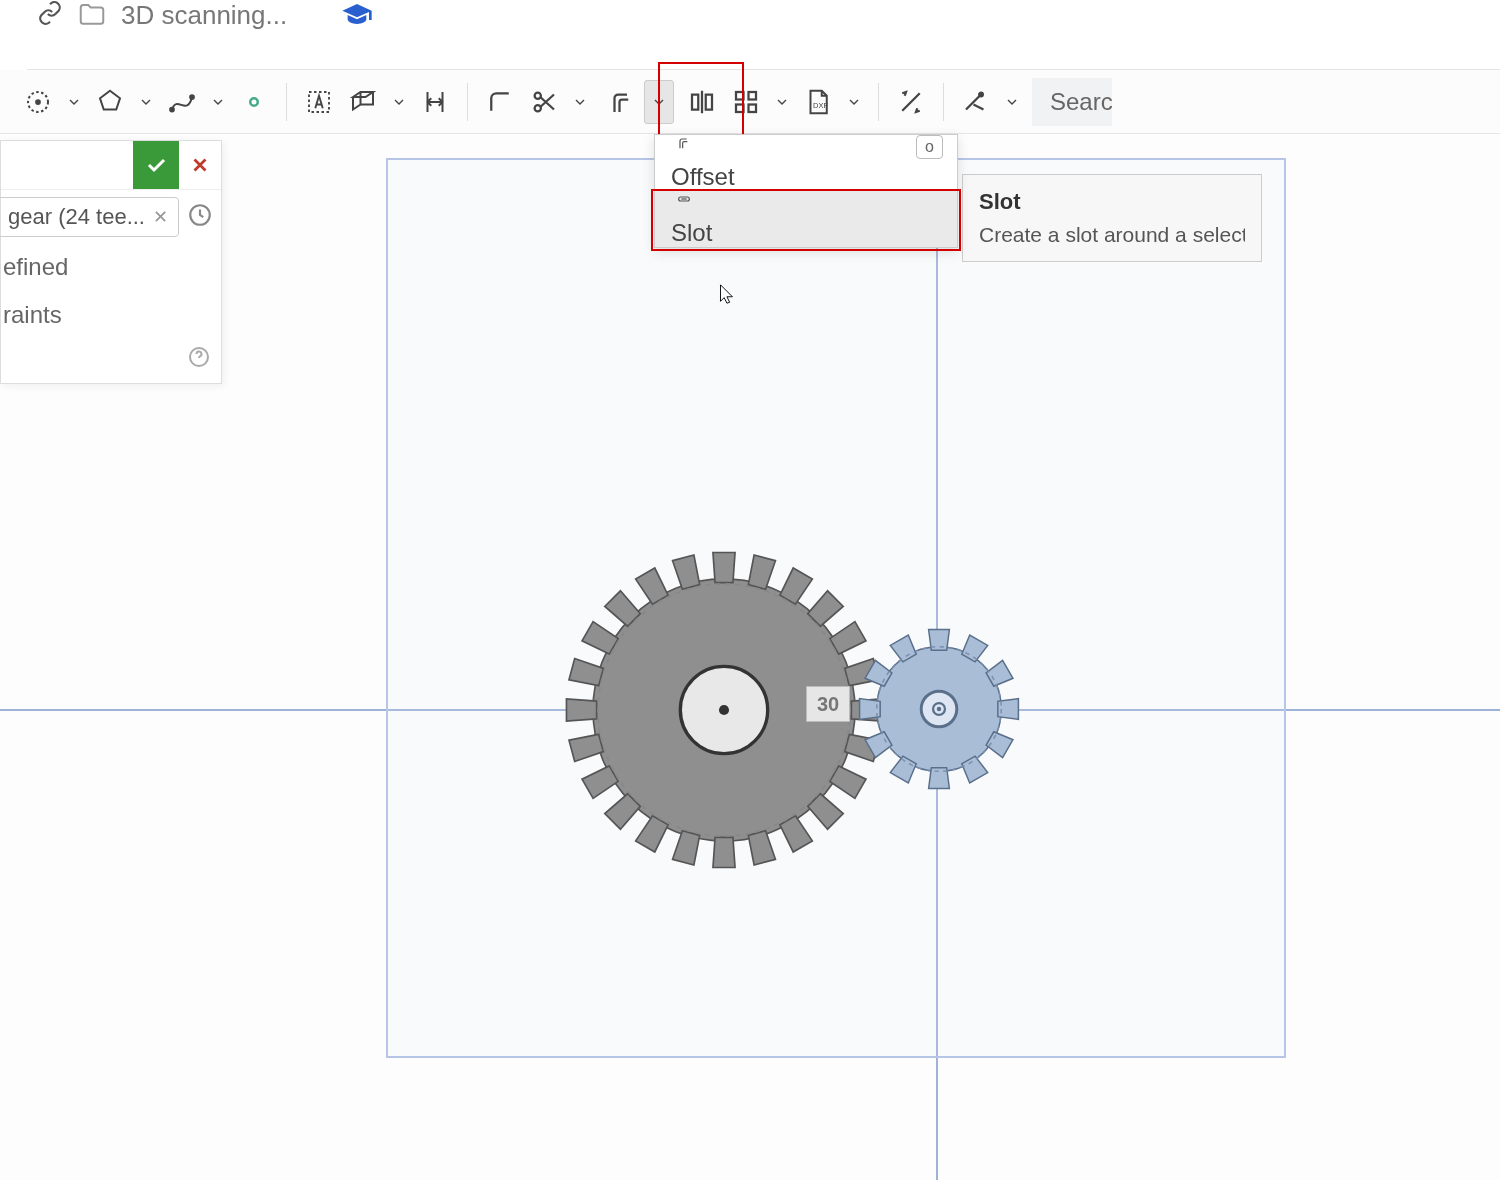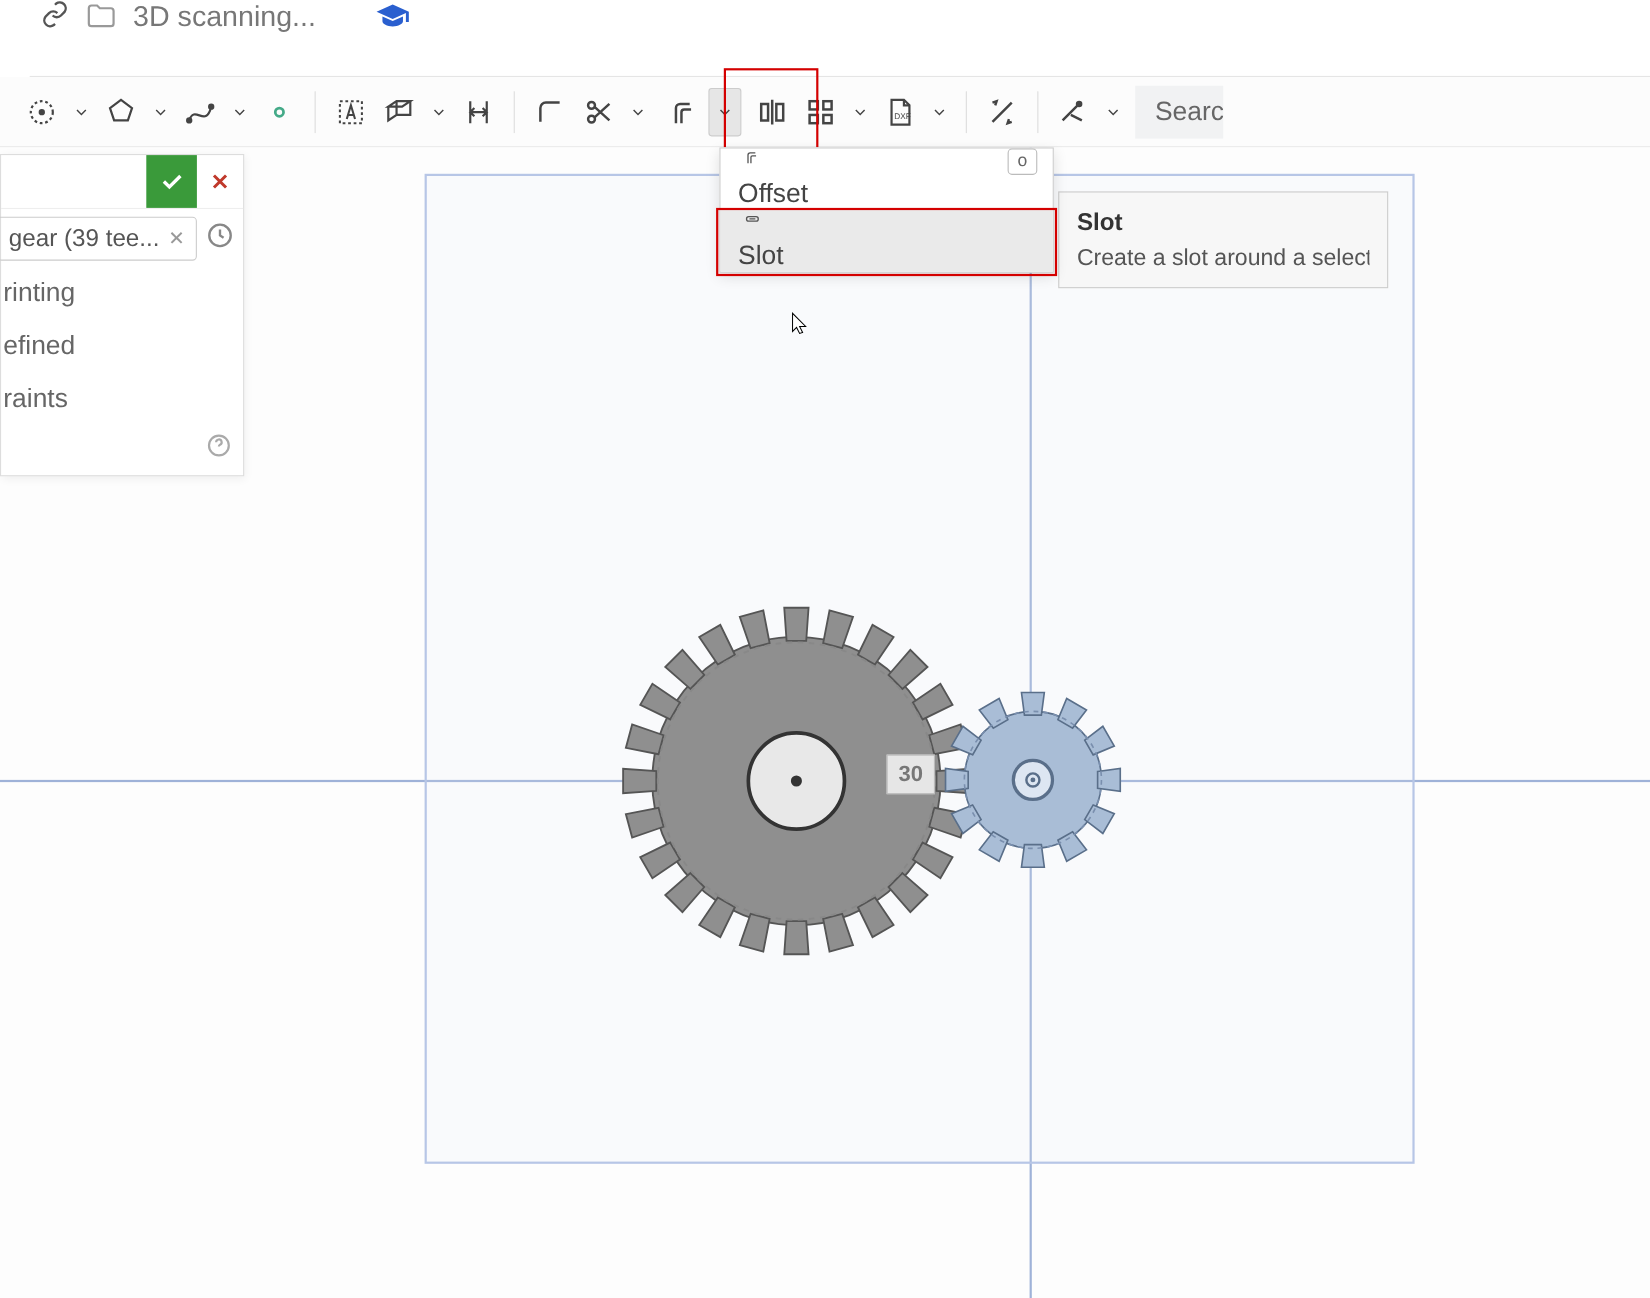--- a/index.html
+++ b/index.html
@@ -285,31 +285,30 @@
         </svg>
     </div>
     <div class="cancel">
       <svg width="22" height="22" viewBox="0 0 24 24" fill="none" stroke="currentColor" stroke-width="3">
           <path d="M6 6l12 12M18 6 6 18"></path>
         </svg>
     </div>
   </div>
   <div class="panel-row1">
     <div class="chip">
-      <span>gear (39 tee...</span>
+      <span>gear (24 tee...</span>
       <span class="chip-x">✕</span>
     </div>
     <span class="clock-icon">
       <svg width="26" height="26" viewBox="0 0 24 24" fill="none" stroke="currentColor" stroke-width="2">
           <circle cx="12" cy="12" r="9"></circle>
           <path d="M12 7v5l3 2"></path>
         </svg>
     </span>
   </div>
-  <div class="opt">rinting</div>
   <div class="opt">efined</div>
   <div class="opt">raints</div>
   <div class="panel-foot">
     <span>
       <svg width="24" height="24" viewBox="0 0 24 24" fill="none" stroke="currentColor" stroke-width="2">
           <circle cx="12" cy="12" r="9"></circle>
           <path d="M9.5 9a2.5 2.5 0 1 1 3.5 2.3c-.8.4-1 .9-1 1.7M12 17h0"></path>
         </svg>
     </span>
   </div>

